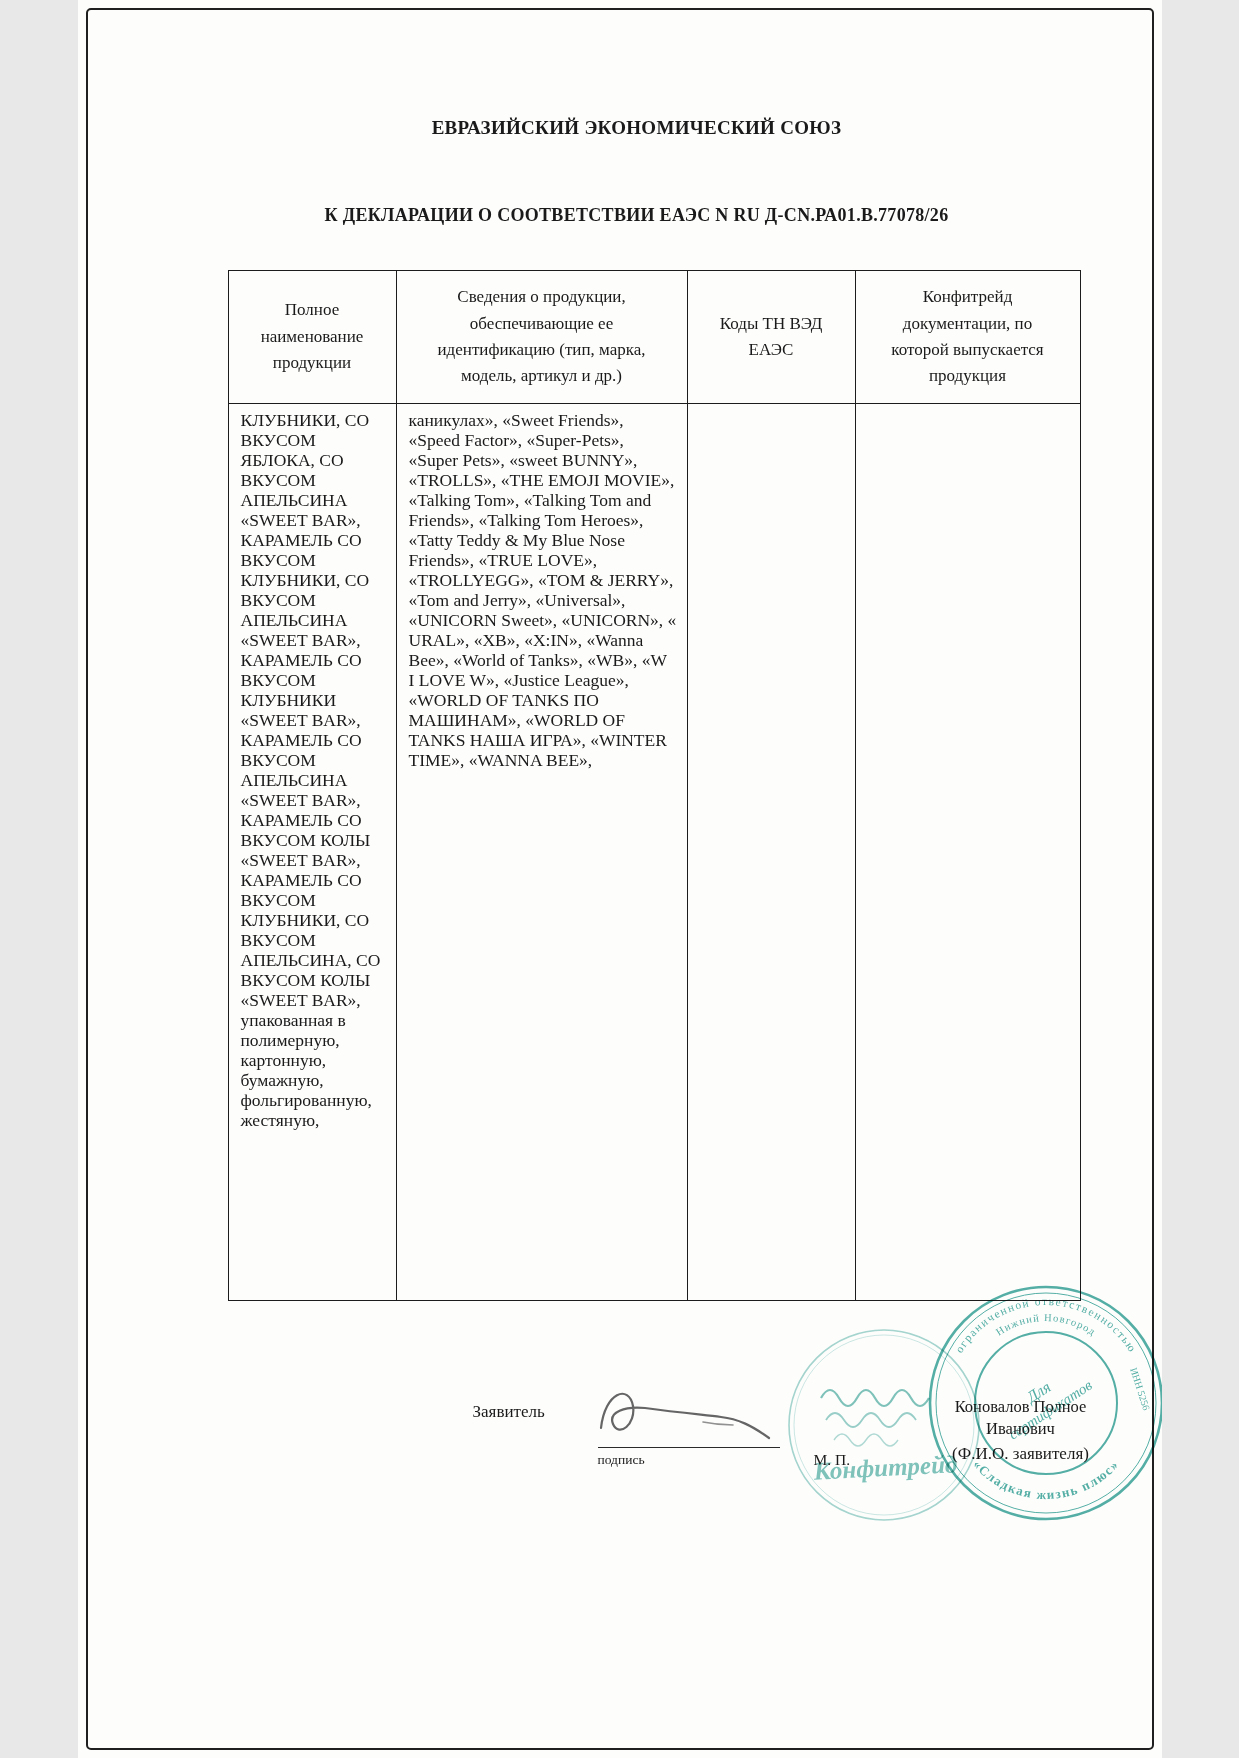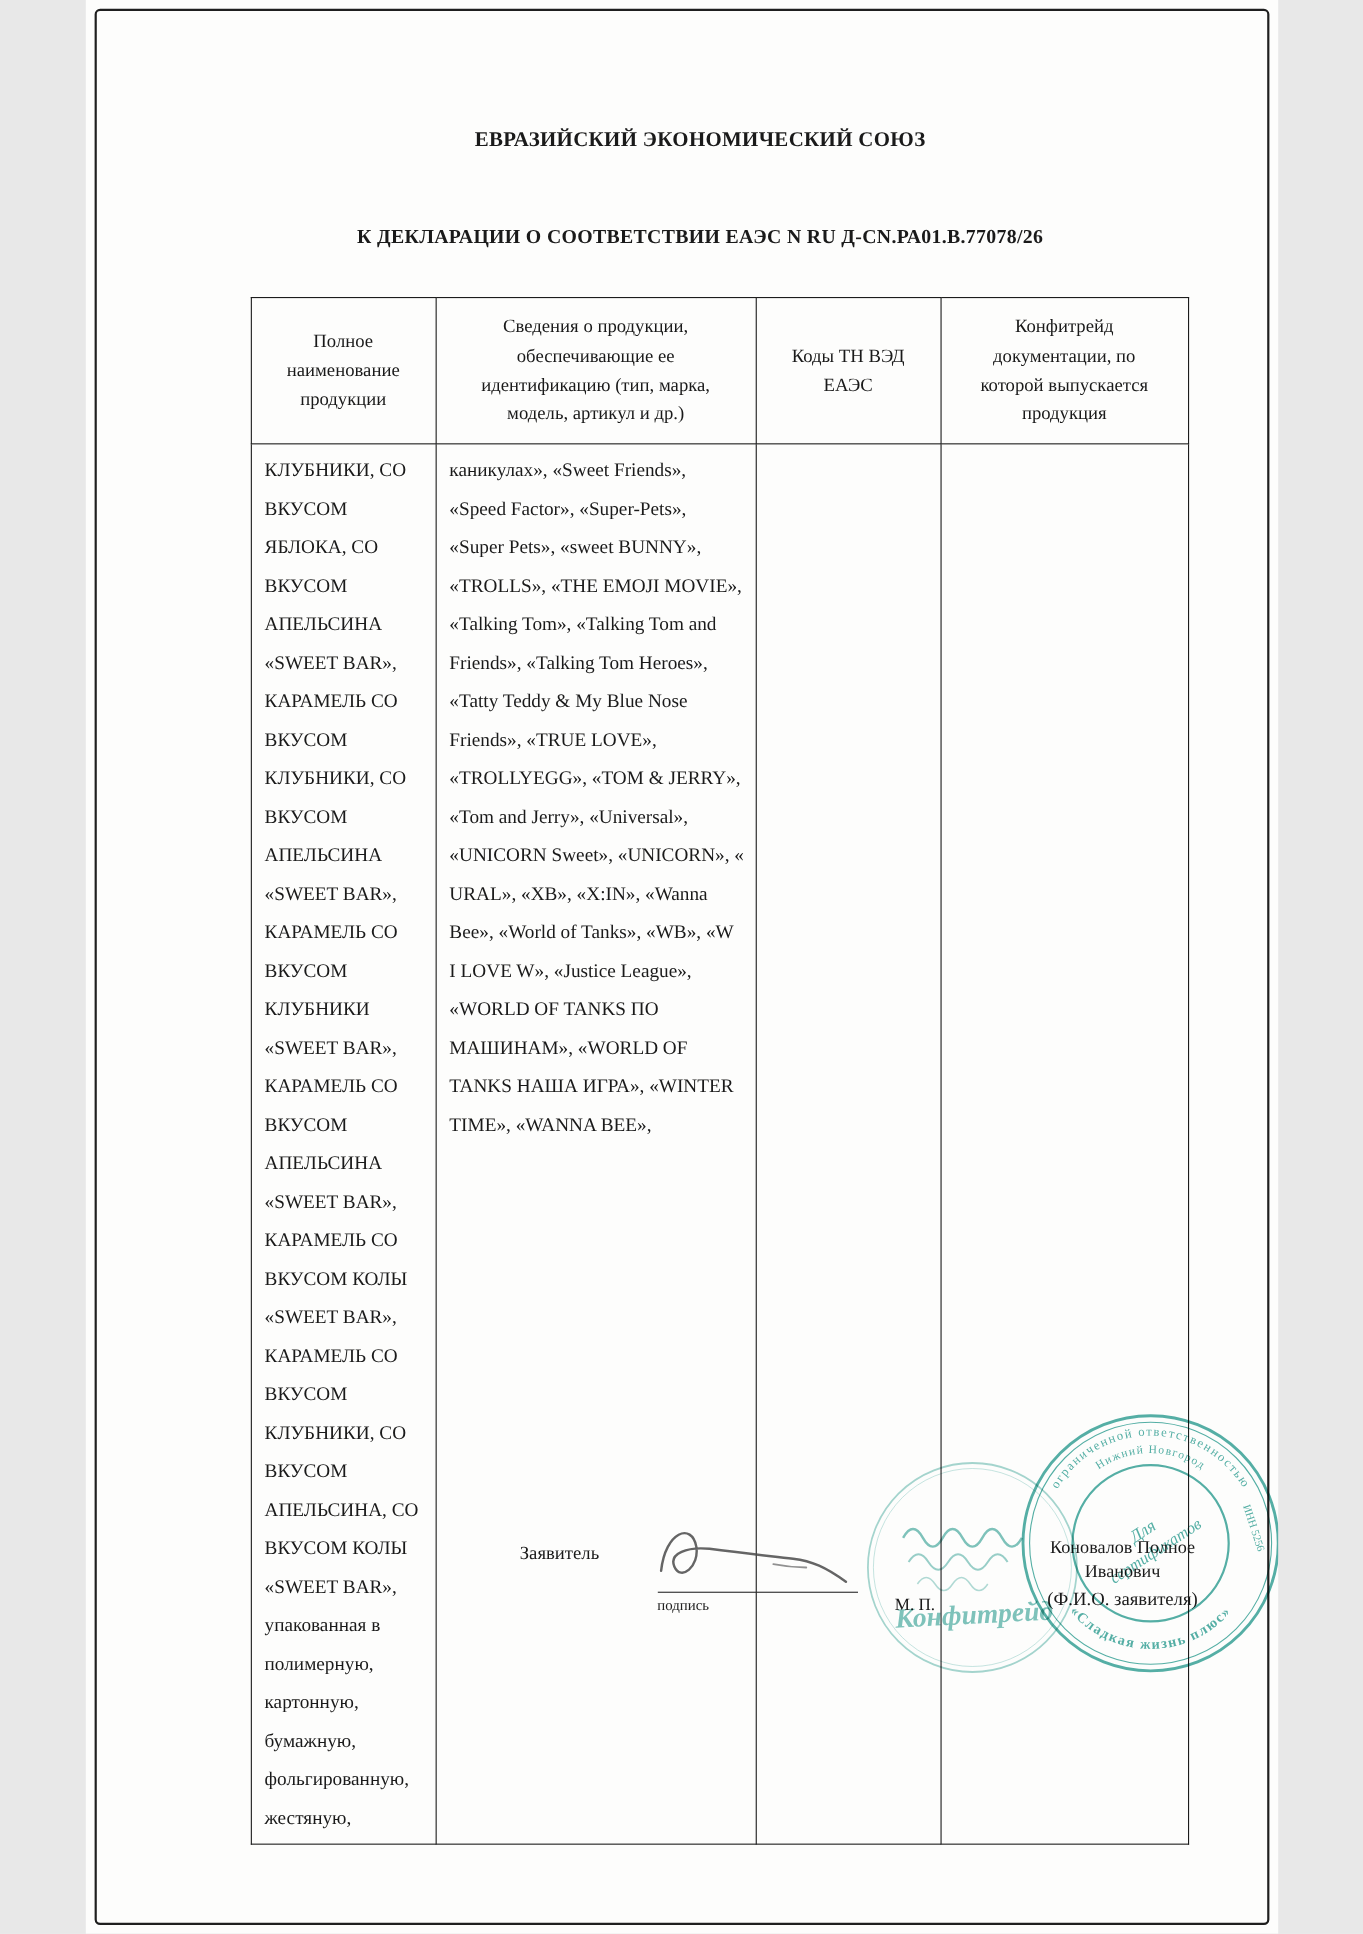--- a/index.html
+++ b/index.html
@@ -28,21 +28,21 @@
   table.products th, table.products td {
     border:1.6px solid #1c1c1c;
   }
   table.products th {
     height:124px; font-size:17px; font-weight:normal; text-align:center;
     vertical-align:middle; white-space:pre-line; line-height:1.55;
     padding:4px 8px;
   }
   table.products tr.body-row { height:897px; }
   table.products td {
-    vertical-align:top; font-size:17.5px; line-height:35px;
+    vertical-align:top; font-size:17.5px; line-height:20px;
     padding:6px 10px 6px 12px; overflow-wrap:break-word;
   }
 
   .applicant-label { position:absolute; left:395px; top:1402px; font-size:17px;font-family:Liberation Serif, serif; }
   .sig-line  { position:absolute; left:520px; top:1447px; width:182px; border-top:1.8px solid #2a2a2a; }
   .sig-caption { position:absolute; left:520px; top:1452px; width:182px; text-align:left; font-size:13.5px; color:#222; }
   .seal-label { position:absolute; left:736px; top:1451px; font-size:15.5px; }
   .name-block { position:absolute; left:852px; top:1396px; width:182px; text-align:center; z-index:1; }
   .applicant-name { font-size:16.5px; line-height:22px; }
   .name-caption   { font-size:17px; margin-top:4px; }

